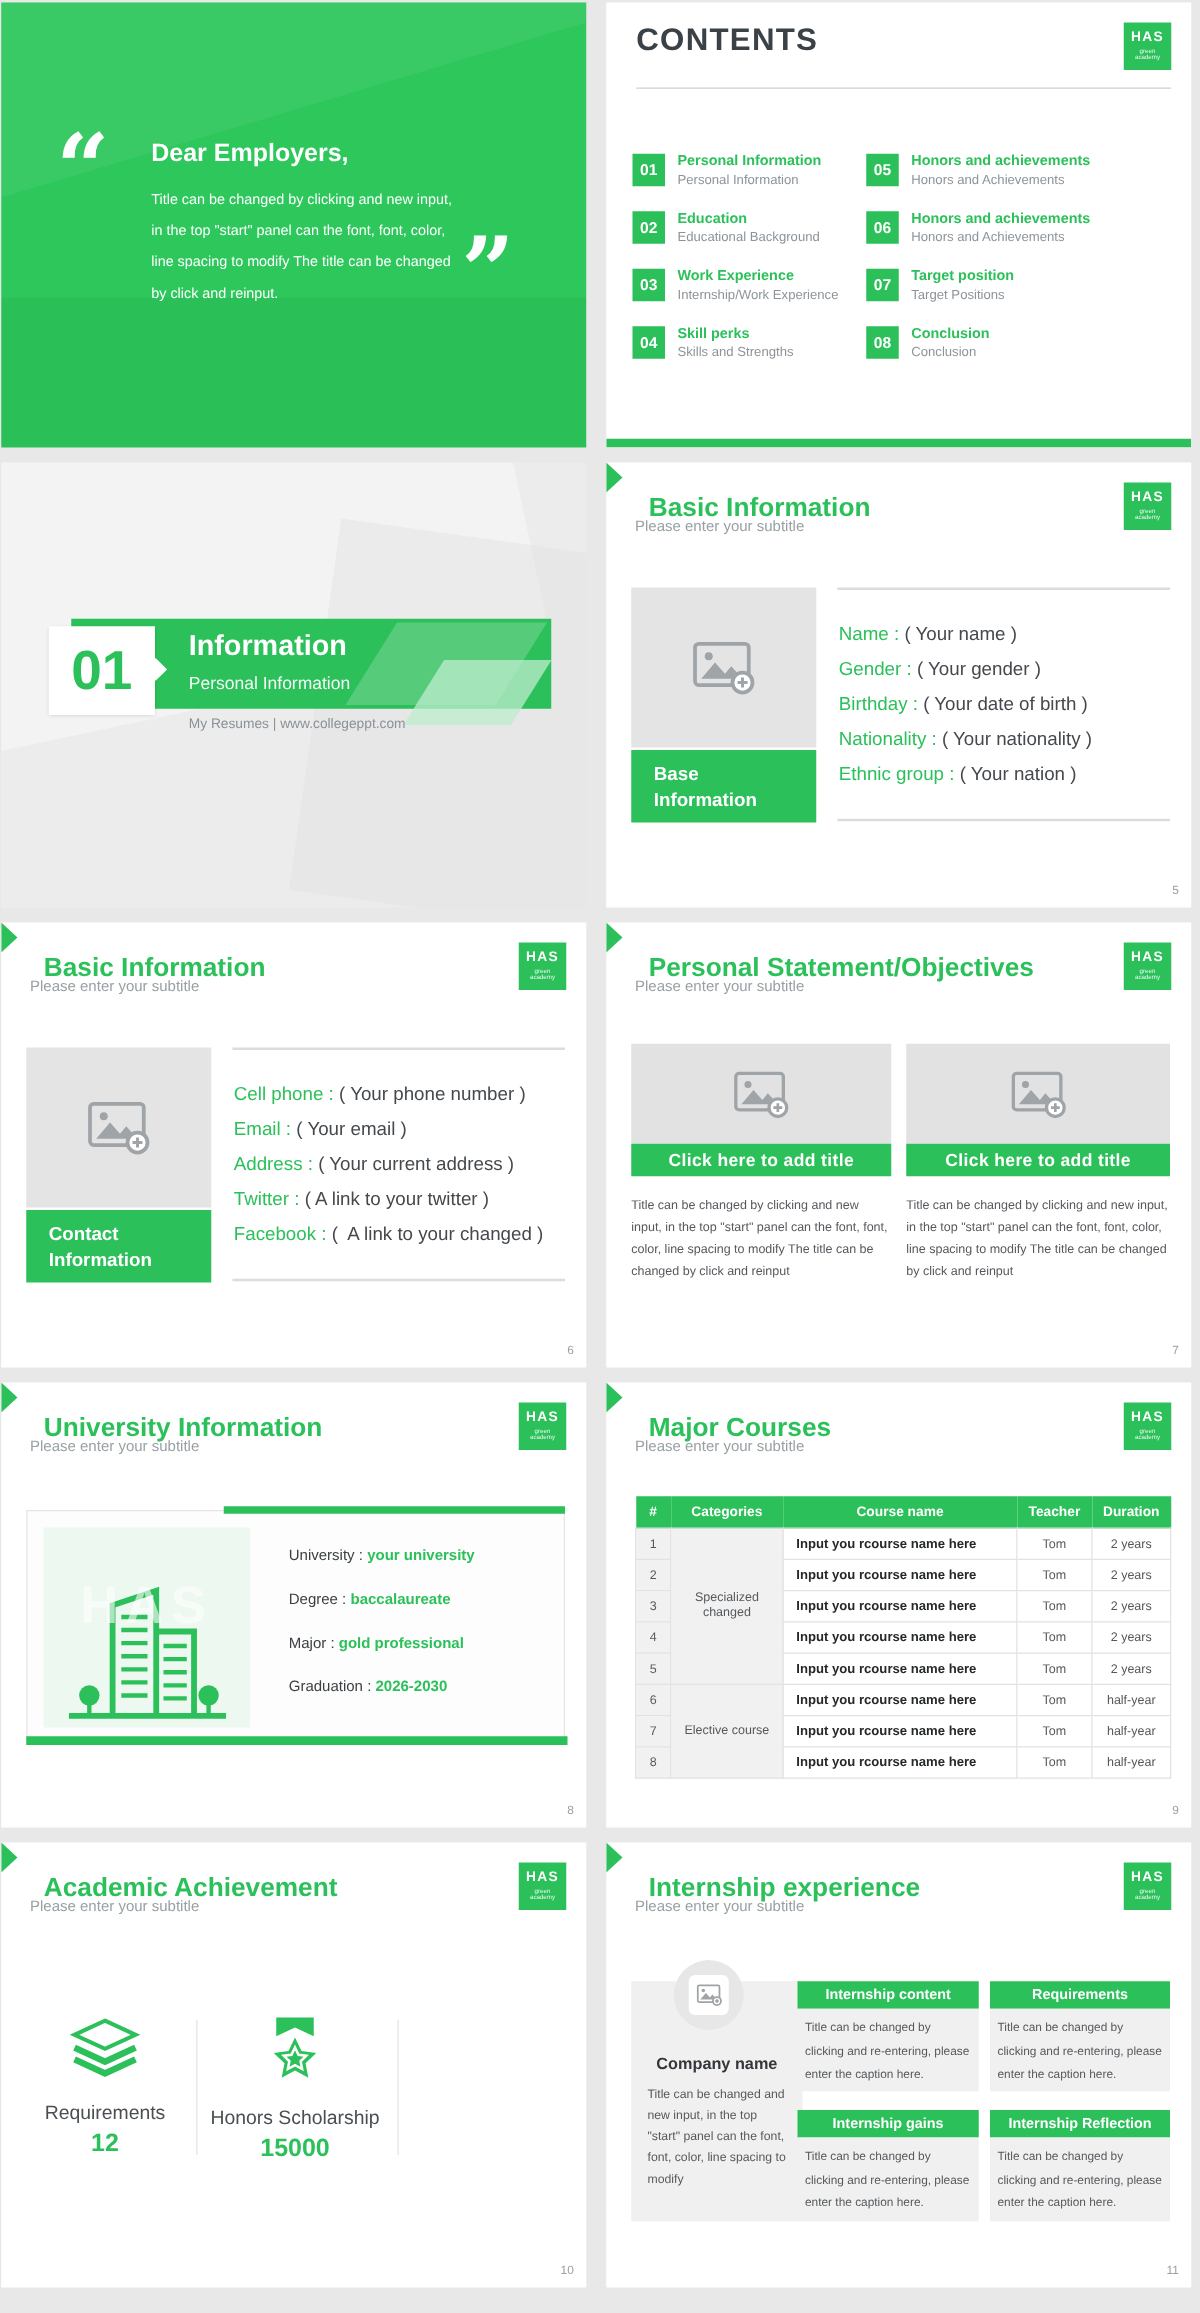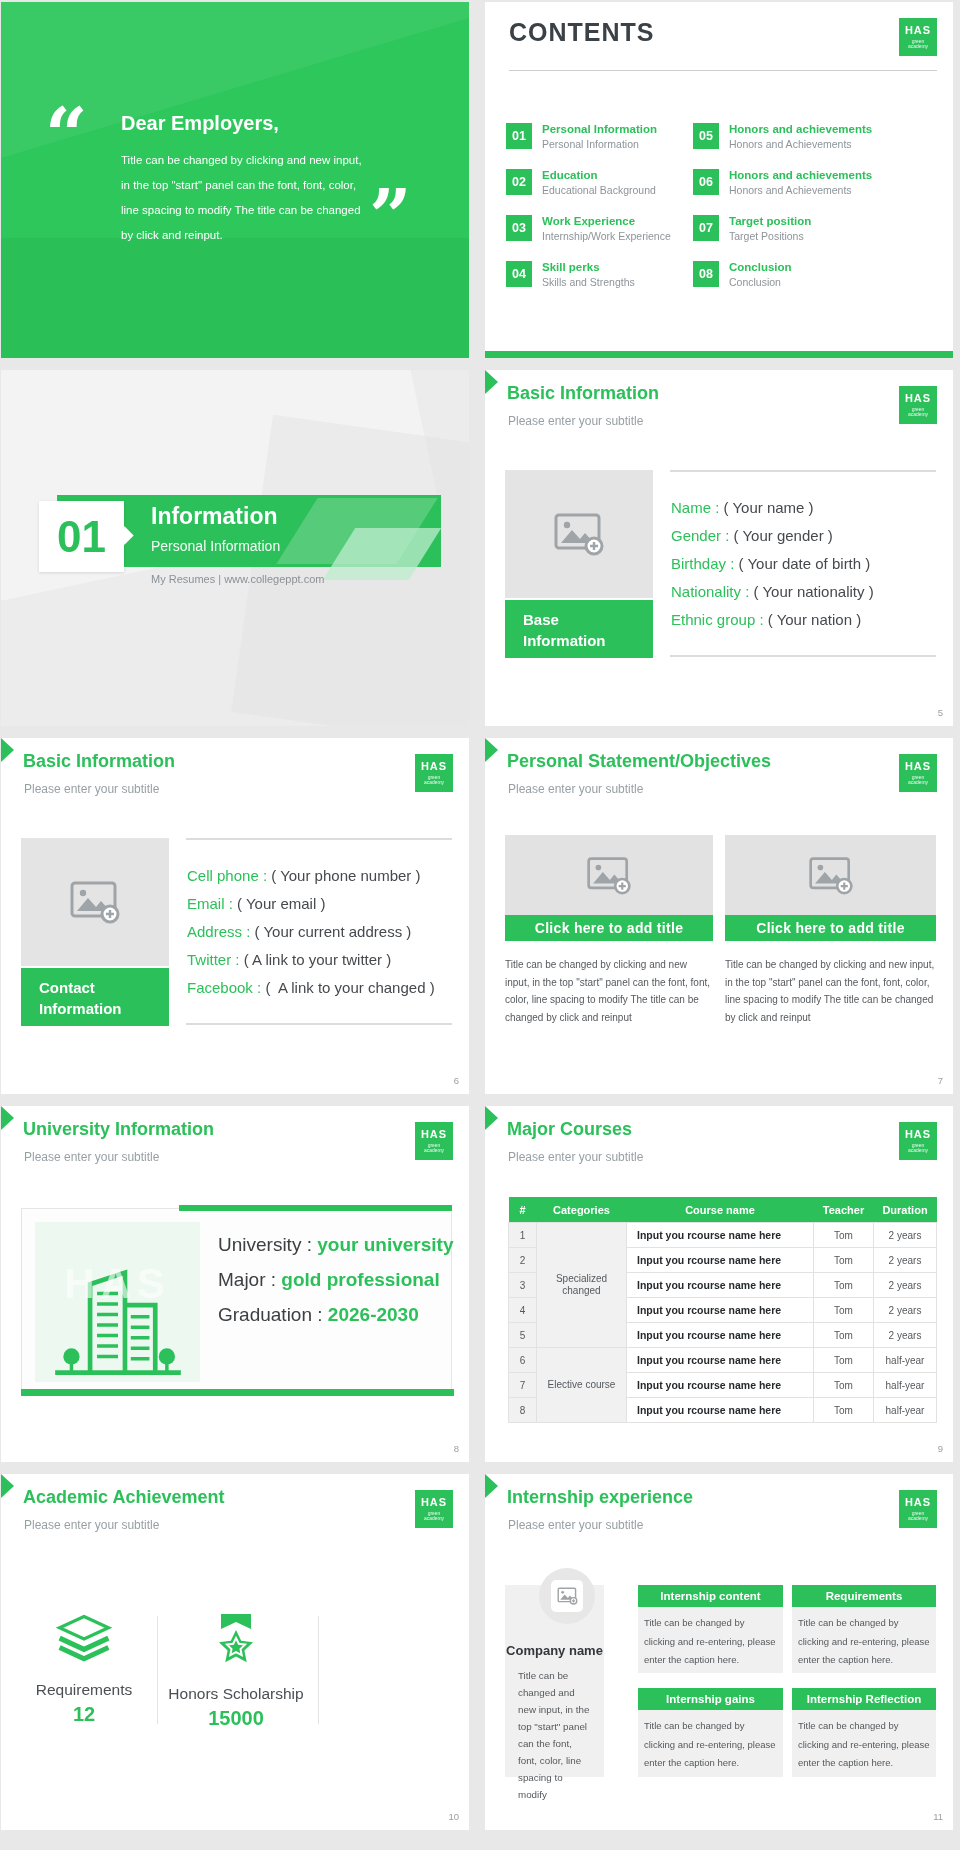--- a/index.html
+++ b/index.html
@@ -5,21 +5,21 @@
   html,body{margin:0;padding:0;background:#e8e8e8;}
   .page{position:relative;width:960px;height:1850px;background:#e8e8e8;overflow:hidden;
         font-family:"Liberation Sans",sans-serif;}
   .slide{position:absolute;width:468px;height:356px;background:#fff;overflow:hidden;}
   .pre{white-space:pre;}
 
   
   .chev{position:absolute;left:0;top:16;width:0;height:0;
         border-top:12px solid transparent;border-bottom:12px solid transparent;
         border-left:13px solid #2cc05a;}
-  .stitle{position:absolute;left:22px;top:13px;margin:0;font-size:18px;font-weight:bold;color:#2cc05a;}
+  .stitle{position:absolute;left:22px;top:13px;margin:12px;font-size:21px;font-weight:bold;color:#2cc05a;}
   .ssub{position:absolute;left:23px;top:44px;font-size:12px;color:#98a0a4;}
   .logo{position:absolute;right:16px;top:16px;width:38px;height:38px;background:#2cc05a;
         color:#fff;text-align:center;overflow:hidden;}
   .logo-t{font-size:11px;font-weight:bold;letter-spacing:1px;margin-top:7px;line-height:11px;}
   .logo-s{font-size:6px;line-height:6px;opacity:.9;margin-top:2px;transform:scale(.82);}
   .pnum{position:absolute;right:10px;bottom:8px;font-size:9.5px;color:#9aa0a4;}
   .footbar{position:absolute;left:0;right:0;bottom:0;height:7px;background:#2cc05a;}
 
   
   .cover{background:#2dc75c;}
@@ -81,40 +81,40 @@
 
   
   .ubox{position:absolute;left:20px;top:102px;width:431px;height:185px;border:1px solid #e6e6e6;
         background:#fdfdfd;box-sizing:border-box;}
   .ubar-top{position:absolute;right:-1px;top:-4px;width:273px;height:6px;background:#2cc05a;}
   .ubar-bot{position:absolute;left:-1px;bottom:-4px;width:433px;height:7px;background:#2cc05a;}
   .upanel{position:absolute;left:13px;top:13px;width:165px;height:160px;background:#edf8f0;
         display:flex;align-items:flex-end;justify-content:center;overflow:hidden;}
   .uwm{position:absolute;left:0;top:38px;width:165px;text-align:center;font-size:42px;font-weight:bold;
         color:#fff;opacity:.6;letter-spacing:6px;}
-  .ufields{position:absolute;left:196px;top:18px;font-size:19px;line-height:35px;}
+  .ufields{position:absolute;left:209px;top:18px;font-size:12px;line-height:35px;}
   .ulabel{color:#3c4043;}
   .uvalue{color:#2cc05a;font-weight:bold;}
 
   
   .ctable{position:absolute;left:23px;top:91px;width:428px;border-collapse:collapse;table-layout:fixed;}
   .ctable th{background:#2cc05a;color:#fff;font-size:11px;font-weight:bold;height:25px;padding:0;}
   .ctable td{border:1px solid #e2e2e2;height:24px;font-size:10px;color:#55595d;text-align:center;padding:0;}
   .ctable td.cnumcell,.ctable td.ccat{background:#f1f1f1;}
   .ctable td.ccat{font-size:10px;line-height:12px;}
   .ctable td.ccourse{font-weight:bold;color:#26292c;text-align:left;padding-left:10px;font-size:10.5px;}
 
   
   .achcol{position:absolute;top:138px;text-align:center;}
   .achlabel{font-size:15.5px;color:#4a4f53;margin-top:9px;}
   .achval{font-size:20px;font-weight:bold;color:#2cc05a;margin-top:4px;}
   .achdiv{position:absolute;top:142px;width:1px;height:108px;background:#e3e3e3;}
 
   
-  .comp{position:absolute;left:20px;top:111px;width:99px;height:192px;background:#f0f0f0;}
+  .comp{position:absolute;left:20px;top:111px;width:125px;height:192px;background:#f0f0f0;padding-left:12px;}
   .ccircle{position:absolute;left:34px;top:-17px;width:56px;height:56px;border-radius:50%;
         background:#e7e7e7;display:flex;align-items:center;justify-content:center;}
   .cinner{width:32px;height:32px;border-radius:5px;background:#fff;display:flex;align-items:center;
         justify-content:center;}
   .cname{position:absolute;left:0;right:0;top:58px;text-align:center;font-size:13px;font-weight:bold;color:#33373b;}
   .cbody{position:absolute;left:13px;right:11px;top:82px;font-size:9.8px;line-height:17px;color:#55595d;}
   .icard{position:absolute;width:145px;}
   .ibar{height:22px;background:#2cc05a;color:#fff;font-size:11.5px;font-weight:bold;text-align:center;
         line-height:22px;}
   .ibody{background:#f0f0f0;padding:7px 6px;font-size:9.5px;line-height:18.5px;color:#55595d;
@@ -339,20 +339,21 @@
           <path d="M71 54 H87 M71 63 H87 M71 72 H87 M71 81 H87 M71 90 H87" stroke="#2cc05a" stroke-width="3" fill="none"></path>
           <path d="M6 102 H114" stroke="#2cc05a" stroke-width="4"></path>
           <circle cx="20" cy="88" r="7" fill="#2cc05a"></circle>
             <rect x="18.5" y="93" width="3" height="9" fill="#2cc05a"></rect>
           <circle cx="102" cy="88" r="7" fill="#2cc05a"></circle>
             <rect x="100.5" y="93" width="3" height="9" fill="#2cc05a"></rect>
         </svg>
       </div>
       <div class="ufields">
         <div><span class="ulabel pre">University</span><span class="ulabel pre"> : </span><span class="uvalue pre">your university</span></div>
+        <div><span class="ulabel pre">Degree</span><span class="ulabel pre"> : </span><span class="uvalue pre">baccalaureate</span></div>
         <div><span class="ulabel pre">Major</span><span class="ulabel pre"> : </span><span class="uvalue pre">gold professional</span></div>
         <div><span class="ulabel pre">Graduation</span><span class="ulabel pre"> : </span><span class="uvalue pre">2026-2030</span></div>
       </div>
     </div>
     <div class="pnum">8</div>
   </div>
 
   <div class="slide" style="left:485px;top:1106px;">
     <div class="chev"></div>
     <h2 class="stitle">Major Courses</h2>

